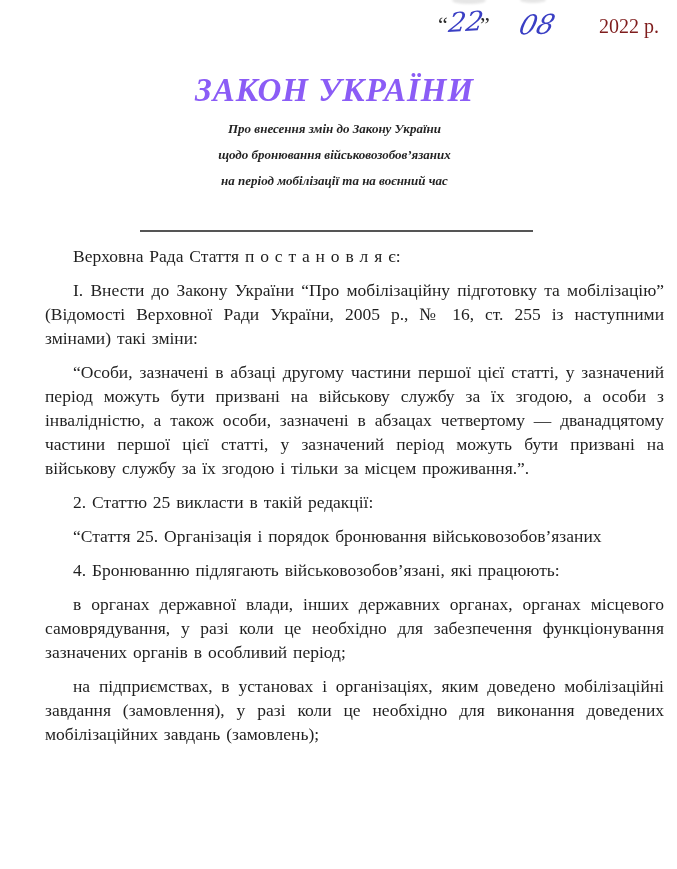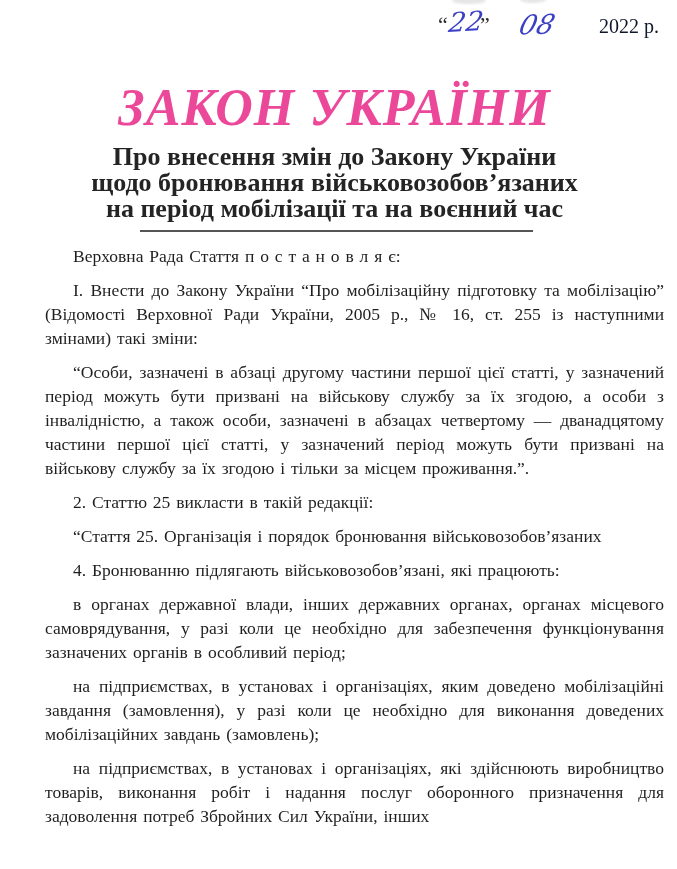--- a/index.html
+++ b/index.html
@@ -21,36 +21,36 @@
   .hand {
     position:absolute;
     font-family:"DejaVu Serif", serif;
     font-style:italic;
     color:#3a3fc4;
     font-size:27px;
     transform:skewX(-10deg) rotate(-3deg);
   }
   .hand-day   { left:449px; top:6px; }
   .hand-month { left:520px; top:9px; transform:skewX(-16deg) rotate(-2deg); }
-  .year { position:absolute; left:599px; top:15px; font-size:20px; color:#0f172a; }
+  .year { position:absolute; left:599px; top:15px; font-size:20px; color:#7f1d1d; }
   .artifact { position:absolute; background:#777; opacity:0.18; border-radius:50%; filter:blur(1px); }
   .artifact-1 { left:452px; top:-3px; width:34px; height:7px; }
   .artifact-2 { left:520px; top:-3px; width:26px; height:6px; }
 
   
   .header-block { position:absolute; top:72px; left:0; right:8px; text-align:center; }
   .law-title {
-    margin:6px;
-    font-size:52px;
+    margin:0;
+    font-size:33px;
     font-weight:bold;
     font-style:italic;
-    color:#ec4899;
+    color:#8b5cf6;
     letter-spacing:1px;
   }
-  .subtitle { margin-top:7px; font-weight:bold; font-size:26px; line-height:26px; color:#242424; }
+  .subtitle { margin-top:7px; font-weight:bold; font-size:13px; line-height:26px; color:#242424;font-style:italic; }
 
   .rule {
     position:absolute; top:230px; left:140px; width:393px; height:0;
     border:none; border-top:2px solid #555555; margin:0;
   }
 
   
   .body-text {
     position:absolute; top:244px; left:45px; right:13px;
     text-align:justify;
@@ -90,16 +90,15 @@
 
   <div class="body-text">
     <p>Верховна Рада Стаття п о с т а н о в л я є:</p>
     <p>І. Внести до Закону України “Про мобілізаційну підготовку та мобілізацію” (Відомості Верховної Ради України, 2005 р., № 16, ст. 255 із наступними змінами) такі зміни:</p>
     <p>“Особи, зазначені в абзаці другому частини першої цієї статті, у зазначений період можуть бути призвані на військову службу за їх згодою, а особи з інвалідністю, а також особи, зазначені в абзацах четвертому — дванадцятому частини першої цієї статті, у зазначений період можуть бути призвані на військову службу за їх згодою і тільки за місцем проживання.”.</p>
     <p>2. Статтю 25 викласти в такій редакції:</p>
     <p class="gap">“Стаття 25. Організація і порядок бронювання військовозобов’язаних</p>
     <p class="gap">4. Бронюванню підлягають військовозобов’язані, які працюють:</p>
     <p>в органах державної влади, інших державних органах, органах місцевого самоврядування, у разі коли це необхідно для забезпечення функціонування зазначених органів в особливий період;</p>
     <p>на підприємствах, в установах і організаціях, яким доведено мобілізаційні завдання (замовлення), у разі коли це необхідно для виконання доведених мобілізаційних завдань (замовлень);</p>
-    <p>на підприємствах, в установах і організаціях, які здійснюють виробництво товарів, виконання робіт і надання послуг оборонного призначення для задоволення потреб Збройних Сил України, інших</p>
   </div>
 
 </div>
 
 </body></html>

